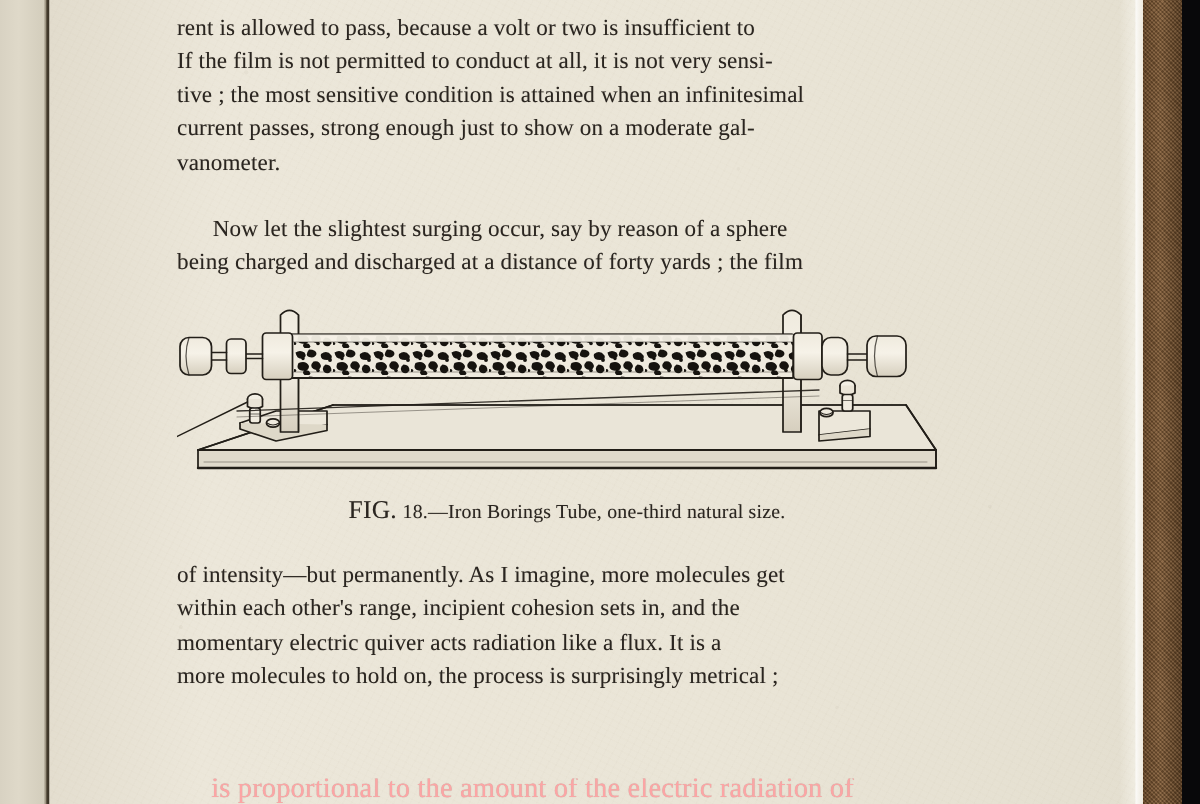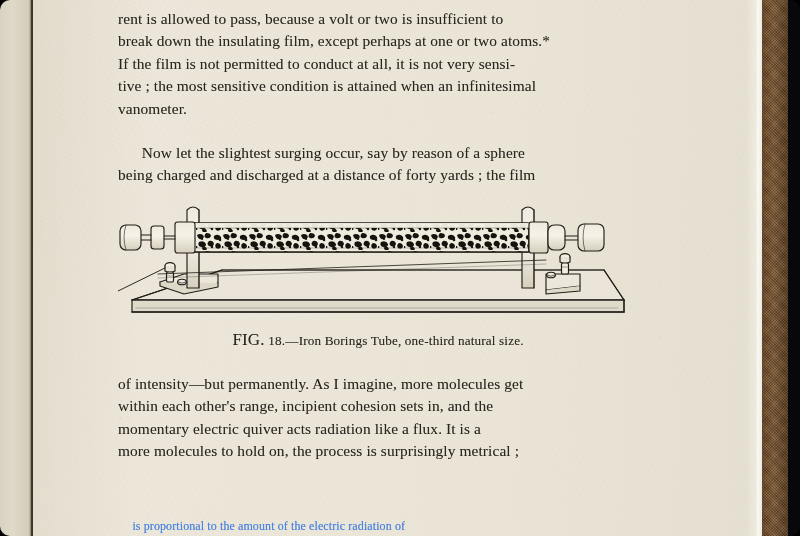--- a/index.html
+++ b/index.html
@@ -8,21 +8,20 @@
     padding: 0;
     background: #000;
   }
   #page {
     position: relative;
     width: 800px;
     height: 536px;
     overflow: hidden;
     background: #0d0c0a;
     font-family: "Liberation Serif", "DejaVu Serif", serif;
-    border-radius: 10px;
   }
 
   
   .facing-page {
     position: absolute;
     left: 0; top: 0;
     width: 31px; height: 536px;
     background:
       linear-gradient(90deg, #d8d2c2 0%, #dfd9c9 40%, #d2ccbb 100%);
   }
@@ -115,22 +114,22 @@
   .bottom-clip {
     position: absolute;
     left: 118px;
     top: 519px;
     width: 520px;
     height: 17px;
     overflow: hidden;
   }
   .bottom-clip p {
     margin: 0;
-    color: #3b82f6;
-    font-size: 12px;
+    color: #fca5a5;
+    font-size: 19px;
     line-height: 22.4px;
     text-align: justify;
     letter-spacing: 0.1px;
   }
 
   
   .textblock, .bottom-clip p, .figure-caption {
     text-shadow: 0 0 0.5px rgba(60,52,40,0.30);
   }
 
@@ -163,23 +162,23 @@
 
   <div class="facing-page"></div>
   <div class="gutter-shadow"></div>
 
   <div class="sheet">
     <div class="page-edge-light"></div>
   </div>
 
   <div class="textblock" style="top:8px;">
     <p>rent is allowed to pass, because a volt or two is insufficient to</p>
-    <p>break down the insulating film, except perhaps at one or two atoms.*</p>
     <p>If the film is not permitted to conduct at all, it is not very sensi-</p>
     <p>tive ; the most sensitive condition is attained when an infinitesimal</p>
+    <p>current passes, strong enough just to show on a moderate gal-</p>
     <p style="text-align:left;">vanometer.</p>
   </div>
 
   <div class="textblock para-2">
     <p class="indent">Now let the slightest surging occur, say by reason of a sphere</p>
     <p>being charged and discharged at a distance of forty yards ; the film</p>
   </div>
 
   <div class="figure">
     <svg width="520" height="128" viewBox="0 0 520 128">

